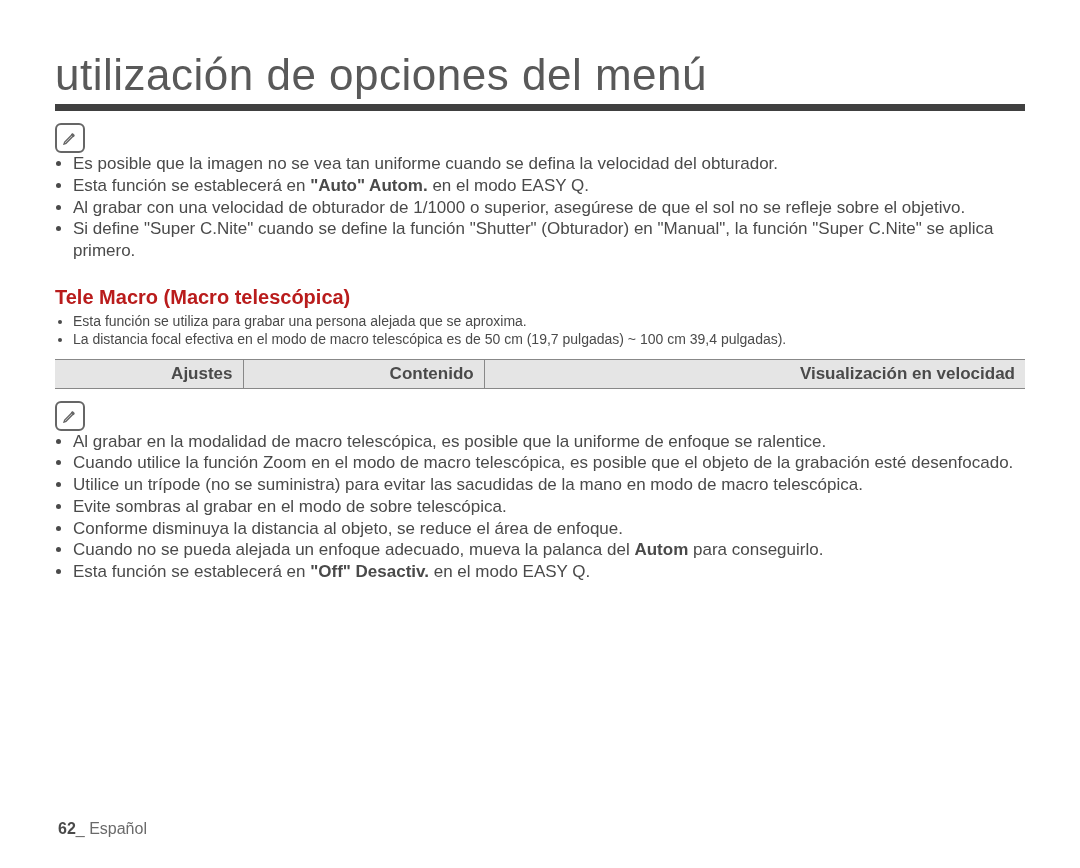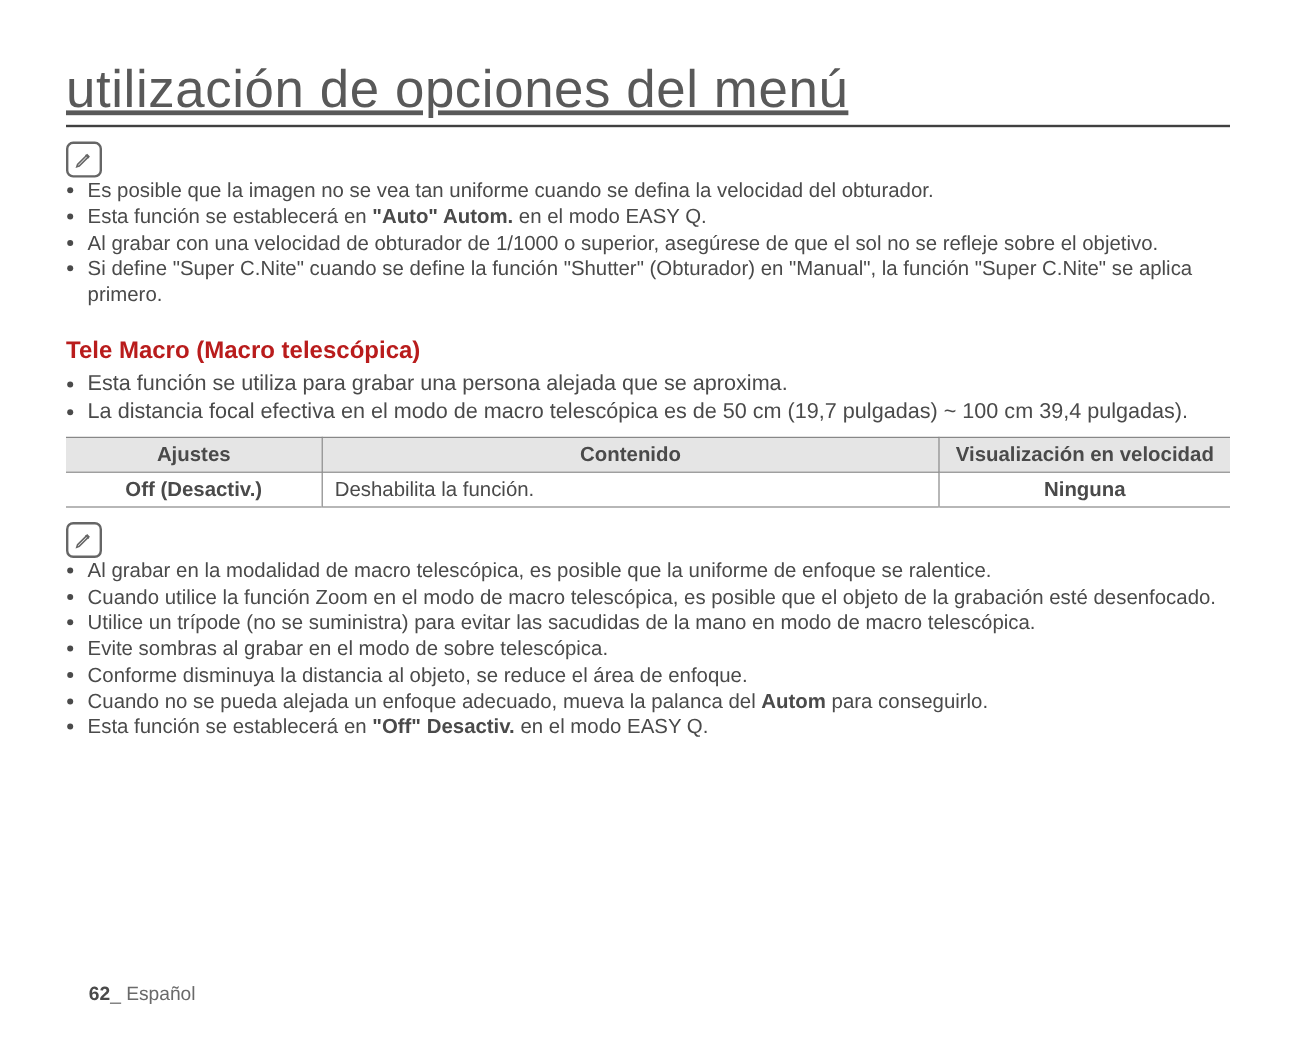--- a/index.html
+++ b/index.html
@@ -15,24 +15,23 @@
     box-sizing: border-box;
     padding: 50px 55px 20px 55px;
     position: relative;
     height: 100%;
   }
   h1.page-title {
     font-weight: 300;
     font-size: 44px;
     margin: 0 0 6px 0;
     color: #595959;
-    border-bottom: 2px solid #404040;
+    border-bottom: 7px solid #404040;
     padding-bottom: 4px;
     letter-spacing: 0.5px;
-    text-decoration: underline;
   }
   .note-block {
     display: flex;
     align-items: flex-start;
     margin-top: 10px;
     flex-direction: column;
   }
   .note-icon {
     width: 26px;
     height: 26px;
@@ -65,42 +64,42 @@
   }
   h2.section-heading {
     font-size: 20px;
     font-weight: bold;
     margin: 24px 0 4px 0;
     color: #b91c1c;
   }
   ul.intro {
     margin: 0 0 10px 0;
     padding-left: 18px;
-    font-size: 18px;
+    font-size: 14px;
     line-height: 1.28;
     color: #4a4a4a;
   }
   table.opts {
     width: 100%;
     border-collapse: collapse;
     font-size: 17px;
     color: #4a4a4a;
     margin-bottom: 6px;
   }
   table.opts th, table.opts td {
     border-right: 1px solid #888;
     padding: 4px 10px;
   }
   table.opts th:last-child, table.opts td:last-child {
     border-right: none;
   }
   table.opts thead th {
     background: #e5e5e5;
     font-weight: bold;
-    text-align: center;
+    text-align: right;
     border-top: 1px solid #888;
     border-bottom: 1px solid #888;
   }
   table.opts tbody tr {
     border-bottom: 1px solid #888;
   }
   table.opts tbody td {
     text-align: left;
   }
   table.opts tbody td.col-settings {
@@ -118,21 +117,21 @@
   .macro-icon {
     display: inline-block;
     vertical-align: middle;
   }
   .macro-icon svg {
     width: 18px;
     height: 18px;
   }
   .footer {
     position: absolute;
-    left: 74px;
+    left: 58px;
     bottom: 30px;
     font-size: 16px;
     color: #6a6a6a;
   }
   .footer .pnum {
     font-weight: bold;
     color: #4a4a4a;
   }
 </style>
 </head>
@@ -166,25 +165,20 @@
 
   <table class="opts">
     <thead>
       <tr>
         <th>Ajustes</th>
         <th>Contenido</th>
         <th>Visualización en velocidad</th>
       </tr>
     </thead>
     <tbody id="tbody">
-        <tr>
-          <td class="col-settings">Off (Desactiv.)</td>
-          <td>Deshabilita la función.</td>
-          <td class="col-display"><span class="display-strong">Ninguna</span></td>
-        </tr>
       </tbody>
   </table>
 
   <div class="note-block">
     <div class="note-icon">
       <svg viewBox="0 0 24 24" fill="none" stroke="#666" stroke-width="2">
         <path d="M3 21l3-1 12-12-2-2L4 18l-1 3z"></path>
         <path d="M14 6l4 4"></path>
       </svg>
     </div>

